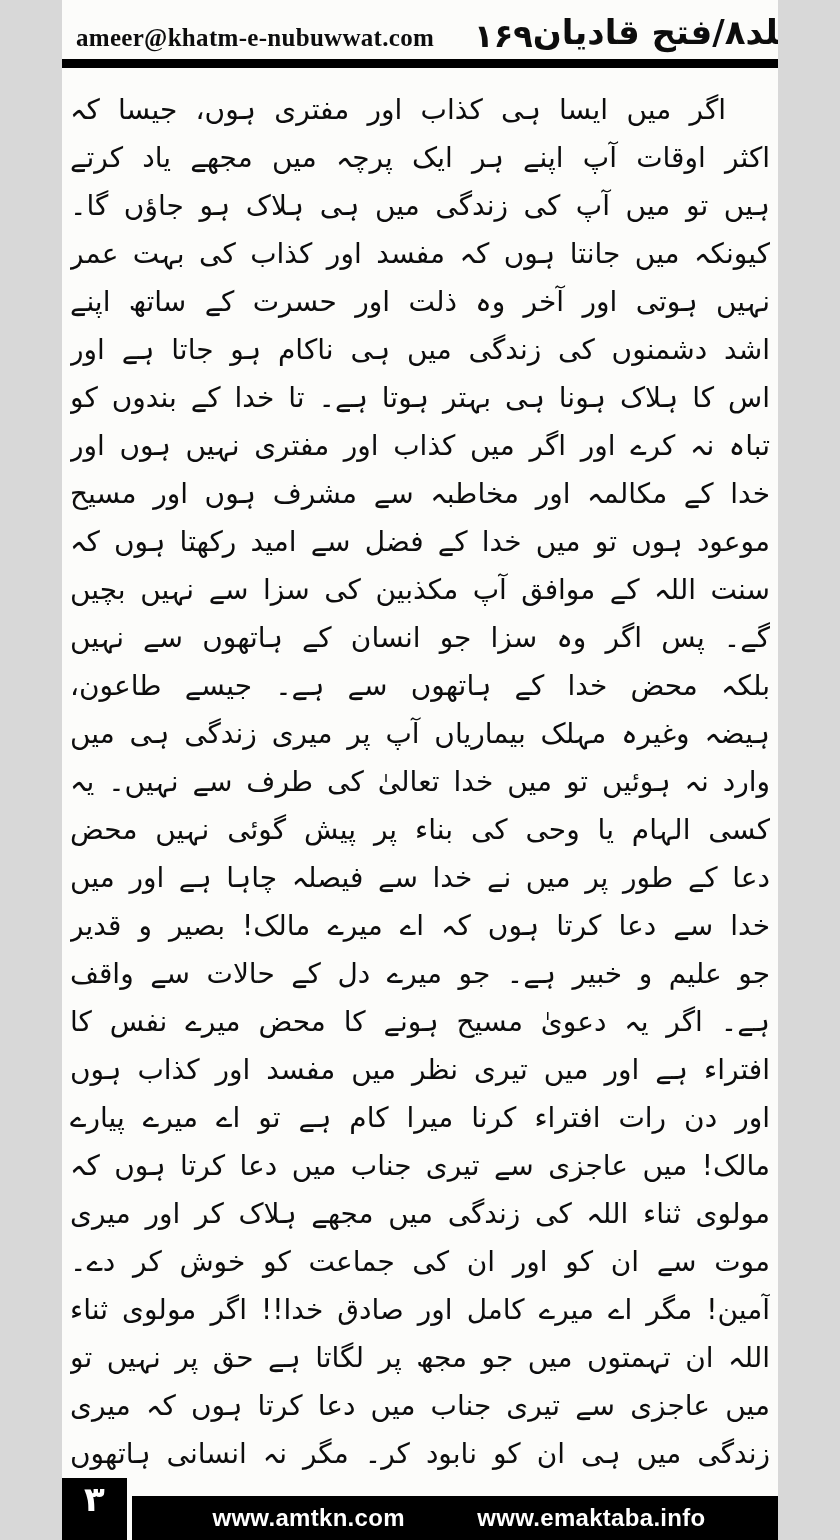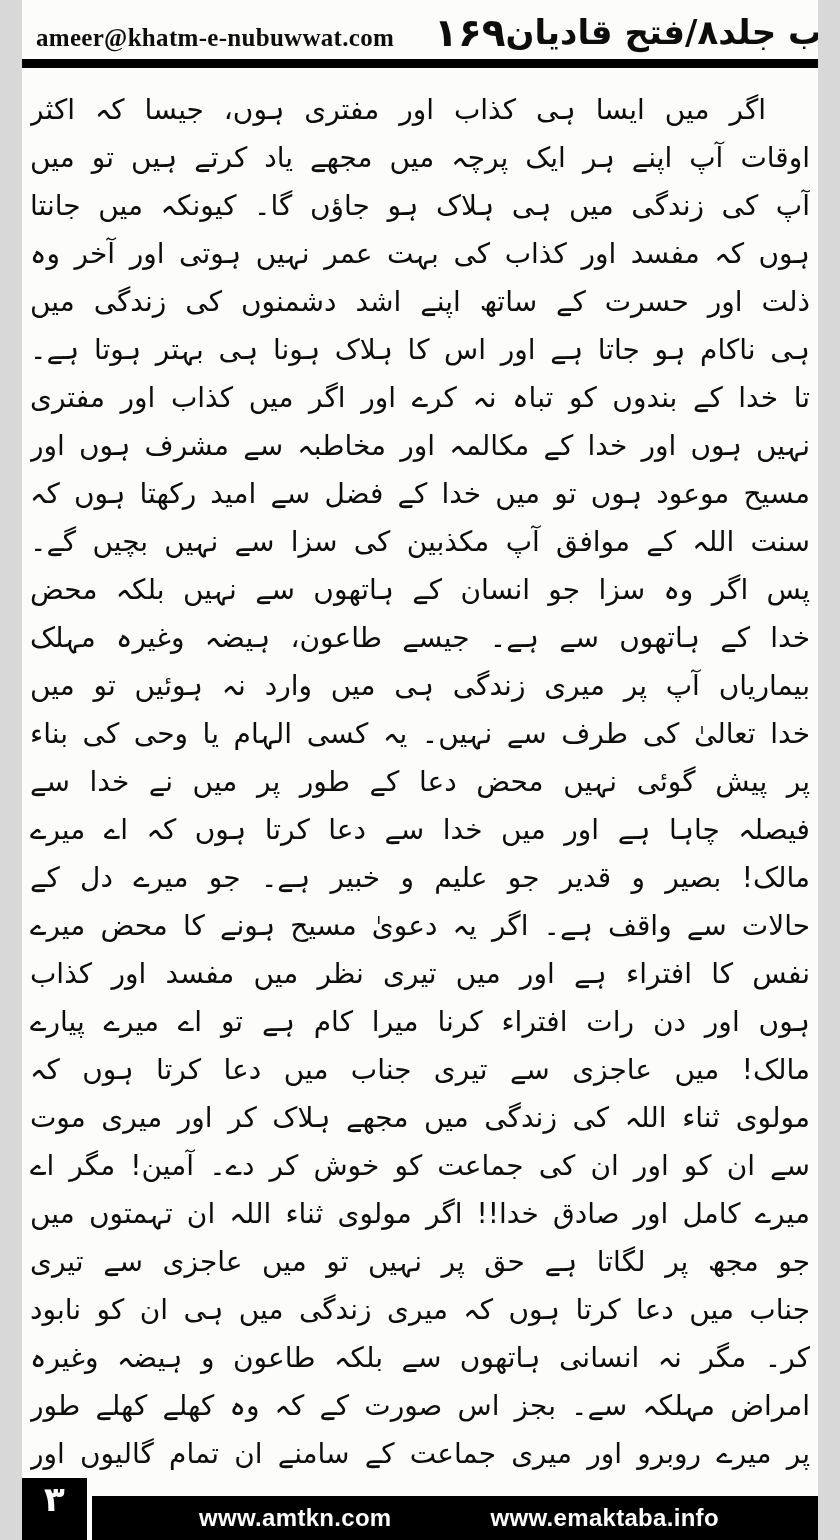--- a/index.html
+++ b/index.html
@@ -1,31 +1,31 @@
 <!DOCTYPE html>
 <html lang="ur"><head>
 <meta charset="utf-8">
 <style>
   html,body{margin:0;padding:0;background:#d8d8d8;}
   .page{
-    width:796px;height:1540px;background:#fcfcfa;position:relative;
+    width:716px;height:1540px;background:#fcfcfa;position:relative;
     overflow:hidden;font-family:"DejaVu Sans",sans-serif;color:#0d0d0d;
     margin:0 auto;box-sizing:border-box;
   }
   
   .header{
     display:flex;align-items:flex-end;
     padding:12px 14px 4px 14px;box-sizing:border-box;
   }
   .header-email{
     font-family:"Liberation Serif",serif;font-weight:bold;
     font-size:25px;letter-spacing:.3px;white-space:nowrap;
   }
   .header-pageno{
-    font-size:39px;font-weight:bold;margin-left:40px;line-height:1;
+    font-size:32px;font-weight:bold;margin-left:40px;line-height:1;
     font-family:"DejaVu Sans",sans-serif;
   }
   .header-spacer{flex:1;}
   .header-title{
     font-size:34px;font-weight:bold;direction:rtl;white-space:nowrap;
     font-family:"DejaVu Sans",sans-serif;
   }
   .rule{height:9px;background:#000;margin-top:3px;}
   
   .body-text{

